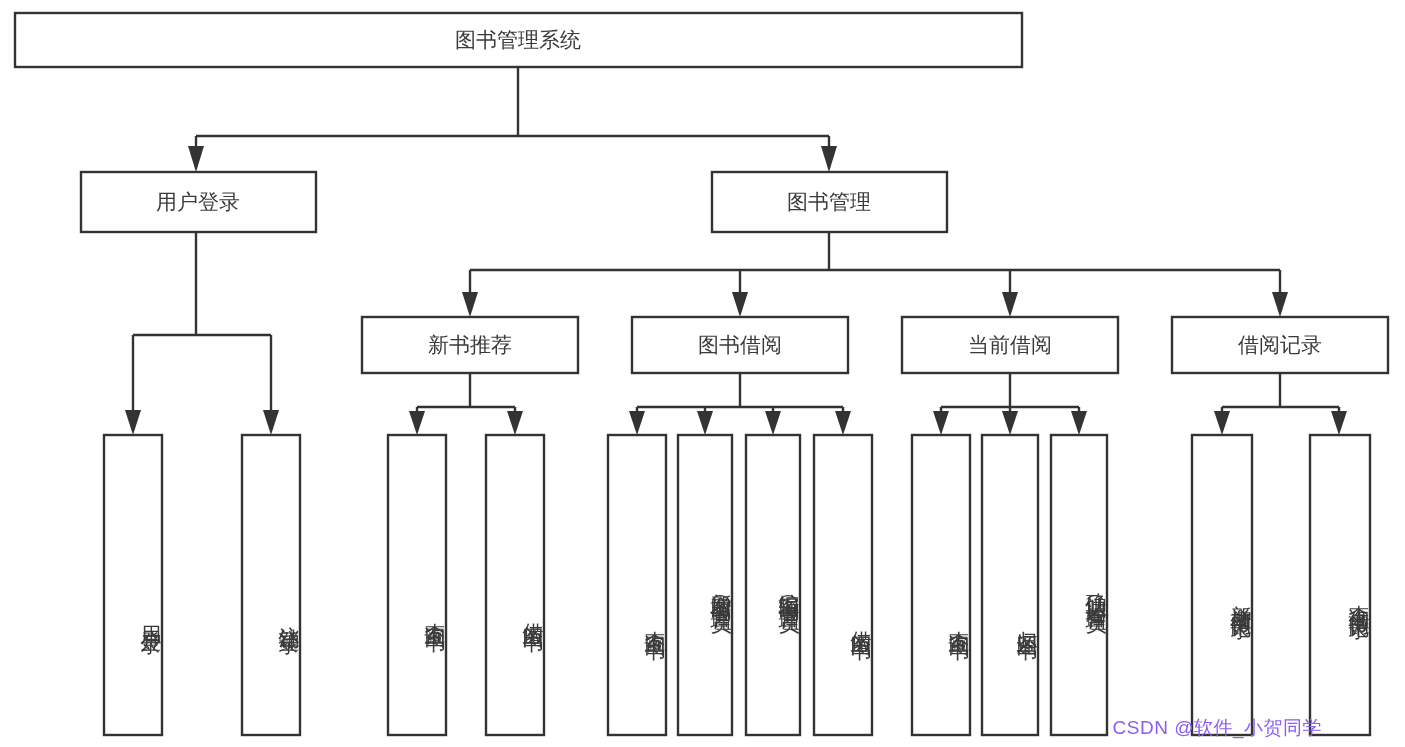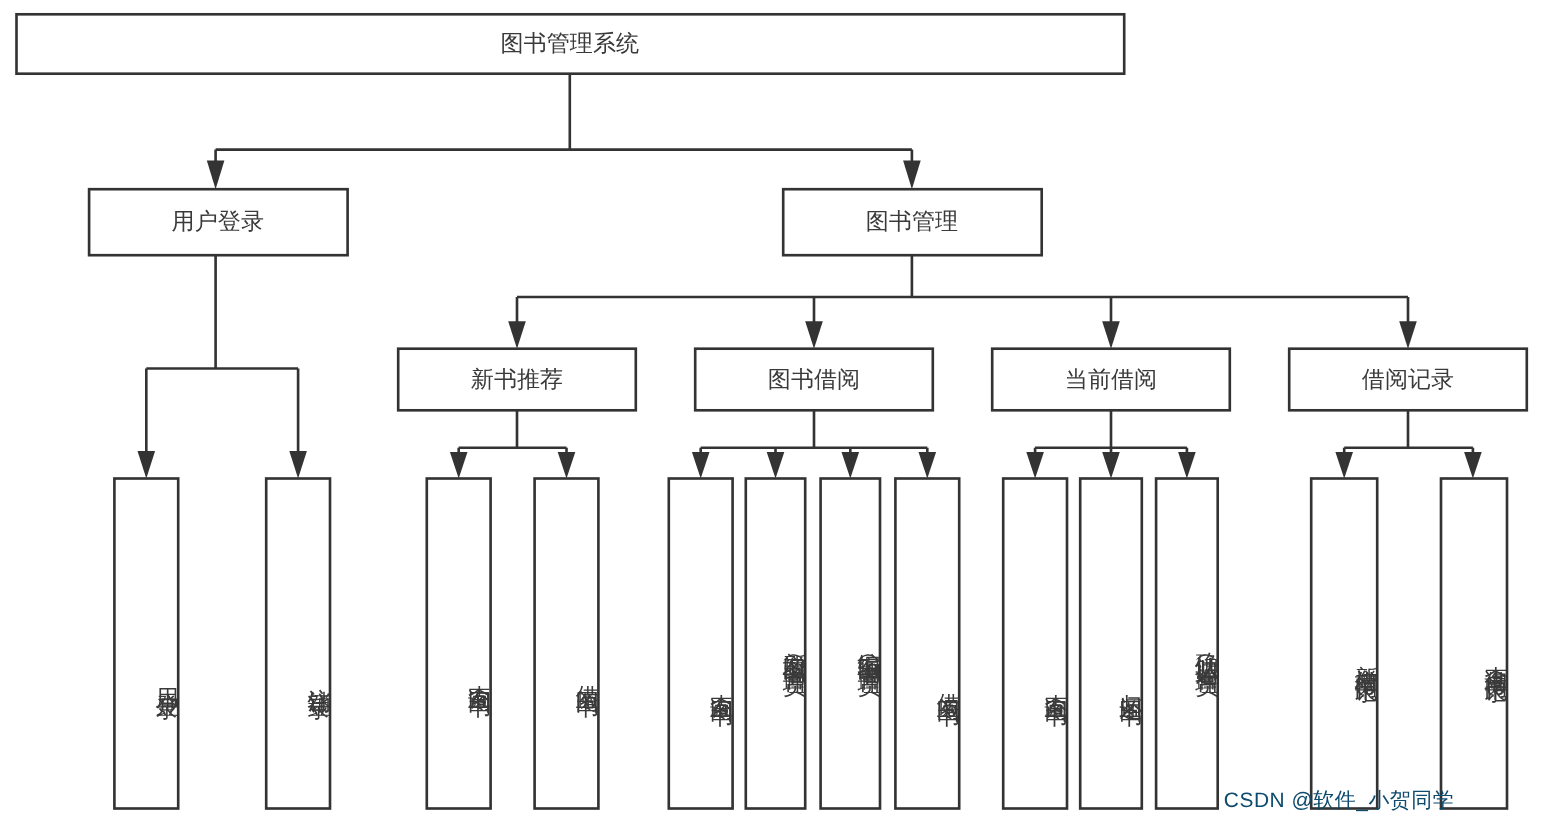--- a/index.html
+++ b/index.html
@@ -60,21 +60,21 @@
     display: flex;
     align-items: flex-start;
     justify-content: center;
     white-space: nowrap;
     pointer-events: none;
   }
   .watermark {
     position: absolute;
     font-family: "Liberation Sans", "DejaVu Sans", sans-serif;
     font-size: 19px;
-    color: #0c4a6e;
+    color: #8b5cf6;
     white-space: nowrap;
     letter-spacing: 0.5px;
   }
 </style>
 </head>
 <body>
 
 <div id="diagram-root">
 
   <svg class="diagram-canvas" viewBox="0 0 1405 747">

